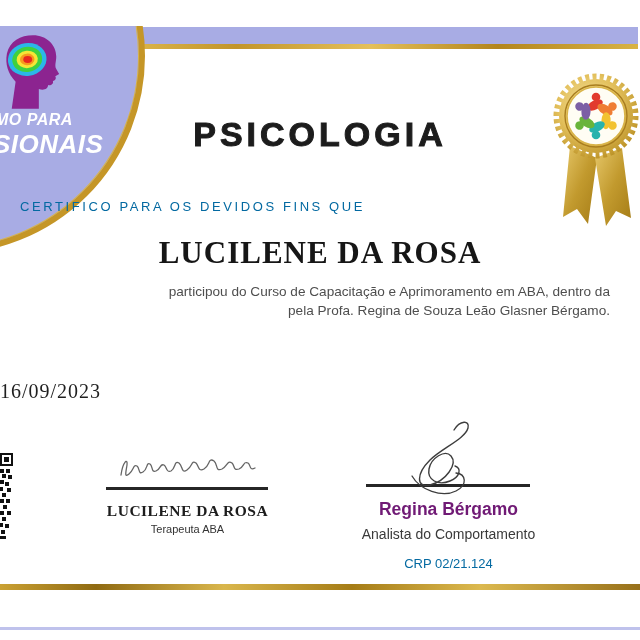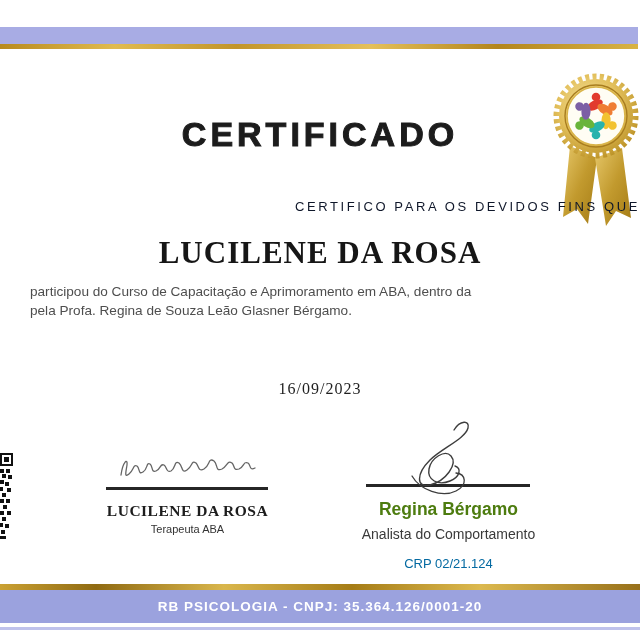--- a/index.html
+++ b/index.html
@@ -27,57 +27,72 @@
             font-size:16px;letter-spacing:.5px;white-space:nowrap;}
   .logo-line2{position:absolute;left:-7px;top:103px;color:#ffffff;font-style:italic;font-weight:bold;
             font-size:26px;letter-spacing:.5px;white-space:nowrap;}
 
   
   .medal{position:absolute;left:552px;top:68px;width:88px;height:170px;}
 
   
   .title{position:absolute;left:0;right:0;top:115px;text-align:center;color:#1c1c1c;
          font-size:34px;font-weight:bold;letter-spacing:4px;-webkit-text-stroke:1px #1c1c1c;}
-  .subtitle{position:absolute;left:0;right:0;top:199px;text-align:right;color:#0f172a;
-         font-size:13px;letter-spacing:2.6px;}
+  .subtitle{position:absolute;left:0;right:0;top:199px;text-align:left;color:#0369a1;
+         font-size:13px;letter-spacing:2.6px;padding-left:20px;}
   .recipient{position:absolute;left:0;right:0;top:235px;text-align:center;color:#161616;
          font-family:"Liberation Serif",serif;font-size:31px;font-weight:bold;letter-spacing:1px;}
-  .bodytext{position:absolute;left:30px;right:30px;top:283px;text-align:left;color:#4e4e4e;
+  .bodytext{position:absolute;left:30px;right:30px;top:283px;text-align:right;color:#4e4e4e;
          font-size:13.6px;line-height:18.5px;}
   .bodytext .strong-line{font-style:italic;font-weight:bold;color:#262626;font-size:14.2px;}
-  .datefield{position:absolute;left:0;right:0;top:380px;text-align:center;color:#1f1f1f;
-         font-family:"Liberation Serif",serif;font-size:16px;letter-spacing:1px;}
+  .datefield{position:absolute;left:0;right:0;top:380px;color:#1f1f1f;
+         font-family:"Liberation Serif",serif;font-size:20px;letter-spacing:1px;}
 
   
   .sig-script{position:absolute;z-index:3;}
   .sig-line{position:absolute;height:2.5px;background:#262626;z-index:2;}
   .sig-line.left{left:106px;top:487px;width:162px;}
   .sig-line.right{left:366px;top:484px;width:164px;}
   .sig-name-left{position:absolute;left:75px;width:225px;top:502px;text-align:center;color:#1d1d1d;
          font-family:"Liberation Serif",serif;font-weight:bold;font-size:15.5px;letter-spacing:.5px;}
   .sig-role-left{position:absolute;left:75px;width:225px;top:523px;text-align:center;color:#333333;
          font-size:11px;}
-  .sig-name-right{position:absolute;left:336px;width:225px;top:499px;text-align:center;color:#4d7c0f;
+  .sig-name-right{position:absolute;left:336px;width:225px;top:499px;text-align:center;color:#701a75;
          font-weight:bold;font-size:17.5px;}
   .sig-role-right{position:absolute;left:336px;width:225px;top:526px;text-align:center;color:#3a3a3a;
          font-size:14px;}
   .sig-crp-right{position:absolute;left:336px;width:225px;top:556px;text-align:center;color:#0369a1;
          font-size:13px;}
 
   
   .qr{position:absolute;left:0;top:452px;width:14px;height:90px;}
 </style>
 </head>
 <body>
 
 <div class="stage">
 
   <div class="top-band"></div>
   <div class="top-gold"></div>
 
+  <div class="circle-wrap">
+    <div class="logo-circle"></div>
+    <svg class="logo-art" width="60" height="80" viewBox="0 0 62 80">
+      <path d="M30 2 C44 2 54 12 54 24 C54 30 52 33 54 37 L57 42 L53 44.5 C54.5 47 52.5 49 50.5 49.5 C51.5 52 48.5 54.5 45.5 53.5 C45.5 57.5 41 59.5 36 57.5 L36 78 L8 78 L12 50 C4 42 1 32 3 21 C6 8 17 2 30 2 Z" fill="#8c2490"></path>
+      <g>
+        <ellipse cx="24" cy="27" rx="20" ry="17" fill="#2bb7e8" transform="rotate(-8 24 27)"></ellipse>
+        <ellipse cx="24" cy="27" rx="15.5" ry="13" fill="#3fd13f" transform="rotate(-10 24 27)"></ellipse>
+        <ellipse cx="24" cy="27" rx="11" ry="9" fill="#f5e636" transform="rotate(-6 24 27)"></ellipse>
+        <ellipse cx="24" cy="27" rx="7.5" ry="6" fill="#f59a1e" transform="rotate(-4 24 27)"></ellipse>
+        <ellipse cx="24.5" cy="27" rx="4.6" ry="3.6" fill="#e8281e"></ellipse>
+      </g>
+    </svg>
+    <div class="logo-line1">MO PARA</div>
+    <div class="logo-line2">SIONAIS</div>
+  </div>
 
   <svg class="medal" viewBox="0 0 88 170">
     <defs>
       <linearGradient id="grib" x1="0" y1="0" x2="1" y2="1">
         <stop offset="0" stop-color="#e6c769"></stop>
           <stop offset=".5" stop-color="#c29a2e"></stop>
           <stop offset="1" stop-color="#a57c16"></stop>
       </linearGradient>
       <radialGradient id="gmed" cx=".42" cy=".38" r=".75">
         <stop offset="0" stop-color="#f9ecb4"></stop>
@@ -112,21 +127,21 @@
           <circle cx="0" cy="-19" r="4.3" fill="#69b43a"></circle>
           <ellipse cx="-1" cy="-11" rx="8.5" ry="4.6" transform="rotate(-28 -1 -11)" fill="#69b43a"></ellipse>
         </g>
       <g transform="translate(44,48) rotate(300)">
           <circle cx="0" cy="-19" r="4.3" fill="#7c5fa5"></circle>
           <ellipse cx="-1" cy="-11" rx="8.5" ry="4.6" transform="rotate(-28 -1 -11)" fill="#7c5fa5"></ellipse>
         </g>
     </g>
   </svg>
 
-  <div class="title">CERTIFICADO</div>
+  <div class="title">PSICOLOGIA</div>
   <div class="subtitle">CERTIFICO PARA OS DEVIDOS FINS QUE</div>
   <div class="recipient">LUCILENE DA ROSA</div>
 
   <div class="bodytext">
     <div>participou do Curso de Capacitação e Aprimoramento em ABA, dentro da</div>
     <div>pela Profa. Regina de Souza Leão Glasner Bérgamo.</div>
   </div>
 
   <div class="datefield">16/09/2023</div>
 
@@ -165,18 +180,15 @@
     <rect x="0" y="59" width="4" height="4" fill="#111"></rect>
     <rect x="7" y="59" width="4" height="4" fill="#111"></rect>
     <rect x="2" y="65" width="4" height="4" fill="#111"></rect>
     <rect x="0" y="71" width="3" height="4" fill="#111"></rect>
     <rect x="5" y="72" width="4" height="4" fill="#111"></rect>
     <rect x="1" y="78" width="4" height="4" fill="#111"></rect>
     <rect x="0" y="84" width="6" height="3" fill="#111"></rect>
   </svg>
 
   <div class="bottom-gold"></div>
-  <div class="bottom-bar">
-    <div class="bar-text">RB PSICOLOGIA - CNPJ: 35.364.126/0001-20</div>
-  </div>
   <div class="bottom-thin"></div>
 
 </div>
 
 </body></html>

